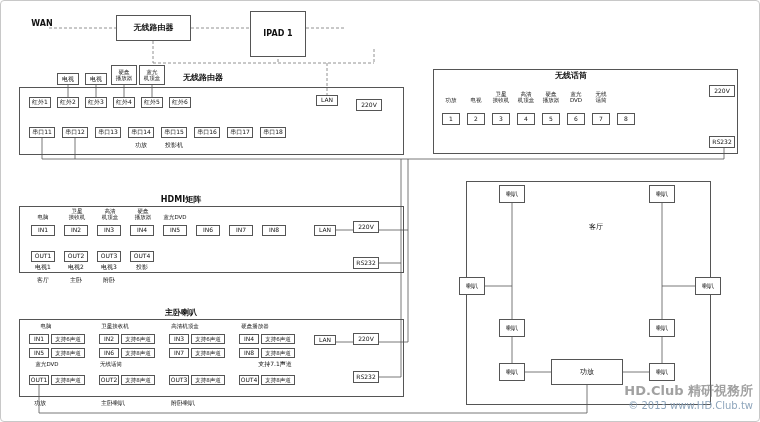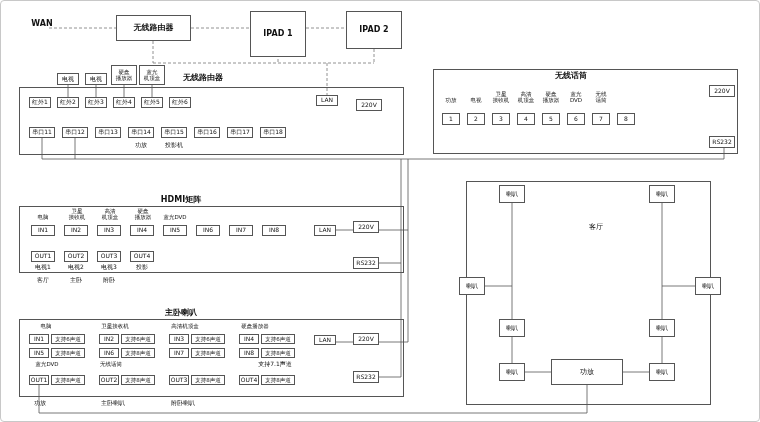--- a/index.html
+++ b/index.html
@@ -37,21 +37,20 @@
       M407,158 V341 M335,229 H407 M335,341 H407
       M38,384 V412 M38,412 H586 M586,384 V412
       M511,202 V380 M661,202 V380
       M484,285 H511 M661,285 H694
       M511,371 H550 M622,371 H661"></path>
   </svg>
 
   <div class="lbl t8" style="left:26px;top:18px;width:30px">WAN</div>
   <div class="box t8" style="left:115px;top:14px;width:75px;height:26px">无线路由器</div>
   <div class="box t8" style="left:249px;top:10px;width:56px;height:46px">IPAD 1</div>
-  <div class="box t8" style="left:345px;top:10px;width:56px;height:38px">IPAD 2</div>
 
   <div class="panel" style="left:18px;top:86px;width:385px;height:68px"></div>
   <div class="lbl t8" style="left:172px;top:72px;width:60px">无线路由器</div>
 
   <div class="box" style="left:56px;top:72px;width:22px;height:12px">电视</div>
   <div class="box" style="left:84px;top:72px;width:22px;height:12px">电视</div>
   <div class="box t55" style="left:110px;top:64px;width:26px;height:20px">硬盘
 播放器</div>
   <div class="box t55" style="left:138px;top:64px;width:26px;height:20px">蓝光
 机顶盒</div>
@@ -196,15 +195,17 @@
   <div class="box" style="left:648px;top:184px;width:26px;height:18px">喇叭</div>
   <div class="box" style="left:458px;top:276px;width:26px;height:18px">喇叭</div>
   <div class="box" style="left:694px;top:276px;width:26px;height:18px">喇叭</div>
   <div class="box" style="left:498px;top:318px;width:26px;height:18px">喇叭</div>
   <div class="box" style="left:648px;top:318px;width:26px;height:18px">喇叭</div>
   <div class="box" style="left:498px;top:362px;width:26px;height:18px">喇叭</div>
   <div class="box" style="left:648px;top:362px;width:26px;height:18px">喇叭</div>
   <div class="box t7" style="left:550px;top:358px;width:72px;height:26px">功放</div>
 
   <div id="wm">
+    <div class="w1">HD.Club 精研視務所</div>
+    <div class="w2">© 2013 www.HD.Club.tw</div>
   </div>
 
 </div>
 
 </body></html>

